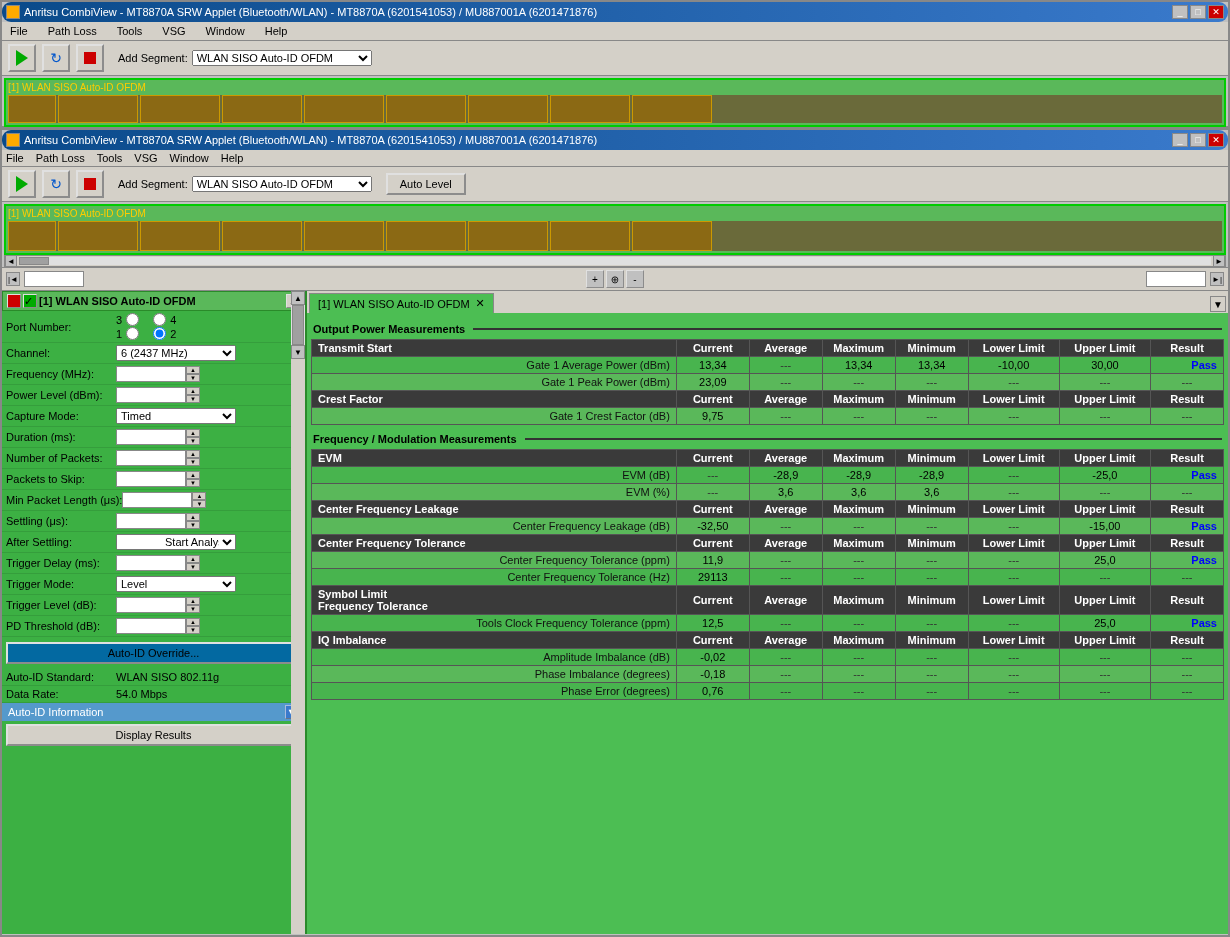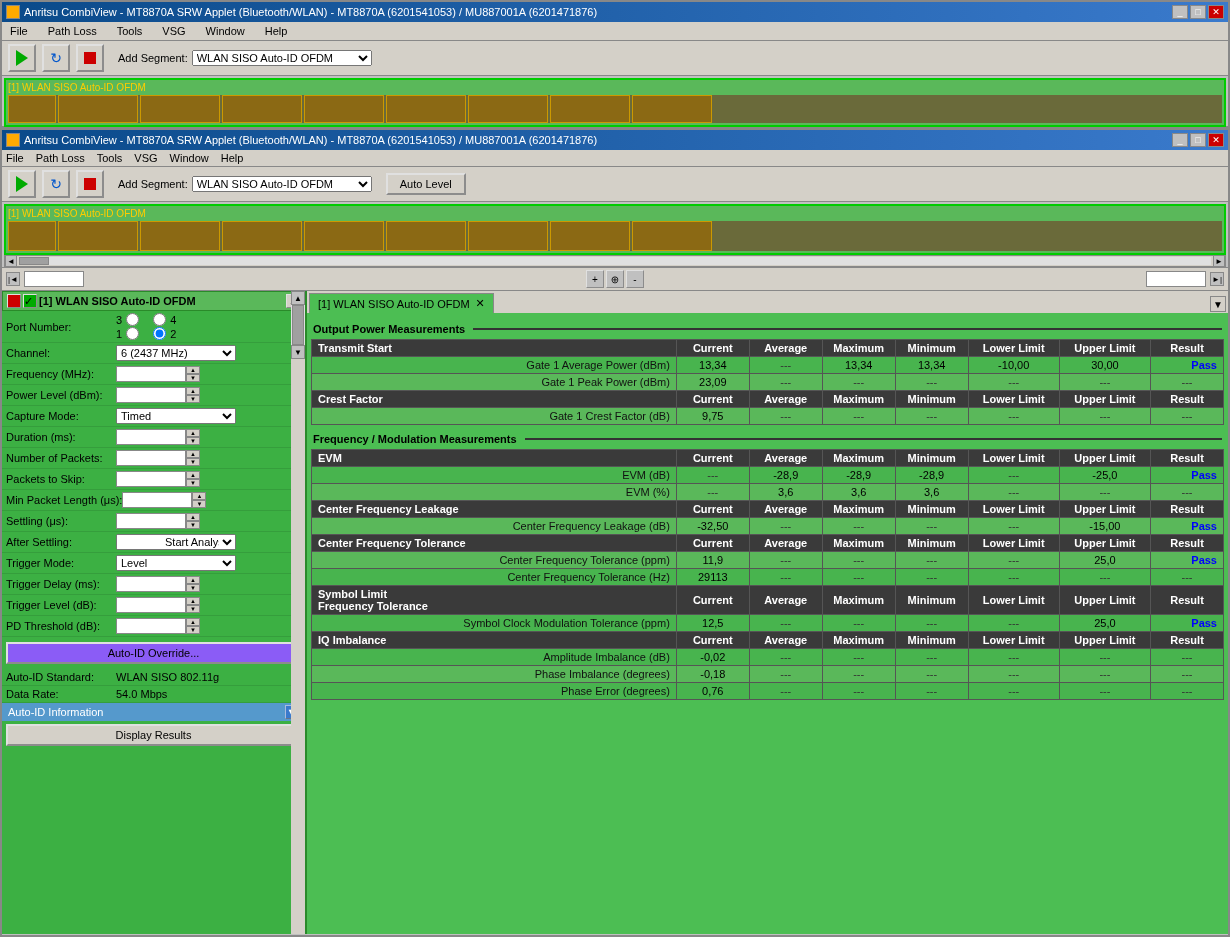--- a/index.html
+++ b/index.html
@@ -1,19 +1,19 @@
 <!DOCTYPE html>
 <html><head>
   <meta charset="utf-8">
   <style>
     * { box-sizing: border-box; margin: 0; padding: 0; font-family: 'Arial', sans-serif; font-size: 11px; }
     body { background: #2d8a2d; overflow: hidden; }
     
     .window { background: #c0c0c0; border: 2px solid #888; position: absolute; }
-    .window-title { background: linear-gradient(to right, #0a4a8a, #3a7acc); color: white; padding: 2px 4px; display: flex; align-items: center; justify-content: space-between; height: 20px; font-size: 11px; }
+    .window-title { background: linear-gradient(to right, #0a4a8a, #3a7acc); color: white; padding: 2px 4px; display: flex; align-items: center; justify-content: space-between; height: 20px; font-size: 11px; border-radius: 9px; }
     .window-title-text { display: flex; align-items: center; gap: 4px; }
     .title-icon { width: 14px; height: 14px; background: #ffaa00; border: 1px solid #888; }
     .window-controls { display: flex; gap: 2px; }
     .win-btn { width: 16px; height: 14px; background: #c0c0c0; border: 1px solid #888; font-size: 9px; display: flex; align-items: center; justify-content: center; cursor: pointer; }
     .win-btn.close { background: #cc0000; color: white; }
     
     .menubar { background: #d4d0c8; padding: 2px 4px; display: flex; gap: 12px; border-bottom: 1px solid #888; }
     .menubar span { cursor: pointer; padding: 1px 4px; }
     
     .toolbar { background: #d4d0c8; padding: 3px 6px; display: flex; align-items: center; gap: 6px; border-bottom: 1px solid #888; }
@@ -50,21 +50,21 @@
     .dash { text-align: center; color: #333; }
     .number { text-align: center; }
     .col-label { text-align: right; font-size: 11px; padding-right: 8px; }
     
     .timeline-bar { background: #d4d0c8; display: flex; align-items: center; padding: 2px 4px; border-top: 1px solid #888; border-bottom: 1px solid #888; height: 24px; }
     .timeline-input { background: white; border: 1px solid #888; width: 60px; font-size: 11px; padding: 1px 3px; }
     .timeline-spacer { flex: 1; }
     .zoom-btn { width: 18px; height: 18px; background: #c0c0c0; border: 1px outset #e0e0e0; display: flex; align-items: center; justify-content: center; font-size: 10px; cursor: pointer; }
     
     .auto-level-btn { background: #d4d0c8; border: 2px outset #e0e0e0; padding: 3px 8px; cursor: pointer; width: 100%; margin: 3px 0; }
-    .auto-id-btn { background: #8b5cf6; border: 2px outset #e0e0e0; padding: 3px 8px; cursor: pointer; width: 100%; margin: 2px 0; }
+    .auto-id-btn { background: #0369a1; border: 2px outset #e0e0e0; padding: 3px 8px; cursor: pointer; width: 100%; margin: 2px 0; }
     .display-results-btn { background: #d4d0c8; border: 2px outset #e0e0e0; padding: 3px 8px; cursor: pointer; width: 100%; }
     
     .blue-header { background: #5599cc; color: white; padding: 2px 6px; display: flex; align-items: center; justify-content: space-between; }
     
     select { font-size: 11px; }
     
     .win2-menubar { background: #d4d0c8; padding: 2px 4px; display: flex; gap: 12px; border-bottom: 1px solid #888; }
   </style>
 </head>
 <body>
@@ -323,35 +323,35 @@
       </div>
 
       <div class="param-row">
         <span class="param-label">After Settling:</span>
         <select style="width:120px;font-size:11px;padding-left:44px;">
           <option>Start Analysis</option>
         </select>
       </div>
 
       <div class="param-row">
+        <span class="param-label">Trigger Delay (ms):</span>
+        <div class="input-spinner">
+          <input type="text" class="param-input param-input-sm" style="">
+          <div class="spinner">
+            <div class="spin-btn">▲</div>
+            <div class="spin-btn">▼</div>
+          </div>
+        </div>
+      </div>
+
+      <div class="param-row">
         <span class="param-label">Trigger Mode:</span>
         <select style="width:120px;font-size:11px;">
           <option>Level</option>
         </select>
-      </div>
-
-      <div class="param-row">
-        <span class="param-label">Trigger Delay (ms):</span>
-        <div class="input-spinner">
-          <input type="text" class="param-input param-input-sm" style="">
-          <div class="spinner">
-            <div class="spin-btn">▲</div>
-            <div class="spin-btn">▼</div>
-          </div>
-        </div>
       </div>
 
       <div class="param-row">
         <span class="param-label">Trigger Level (dB):</span>
         <div class="input-spinner">
           <input type="text" class="param-input param-input-sm" style="">
           <div class="spinner">
             <div class="spin-btn">▲</div>
             <div class="spin-btn">▼</div>
           </div>
@@ -602,21 +602,21 @@
             <td class="number">Current</td>
             <td class="number">Average</td>
             <td class="number">Maximum</td>
             <td class="number">Minimum</td>
             <td class="number">Lower Limit</td>
             <td class="number">Upper Limit</td>
             <td class="number">Result</td>
           </tr>
 
           <tr class="sub-row">
-            <td class="col-label">Symbol Clock Modulation Tolerance (ppm)</td>
+            <td class="col-label">Tools Clock Frequency Tolerance (ppm)</td>
             <td class="number">12,5</td>
             <td class="dash">---</td>
             <td class="dash">---</td>
             <td class="dash">---</td>
             <td class="dash">---</td>
             <td class="number">25,0</td>
             <td class="pass">Pass</td>
           </tr>
 
           <tr class="row-header">

